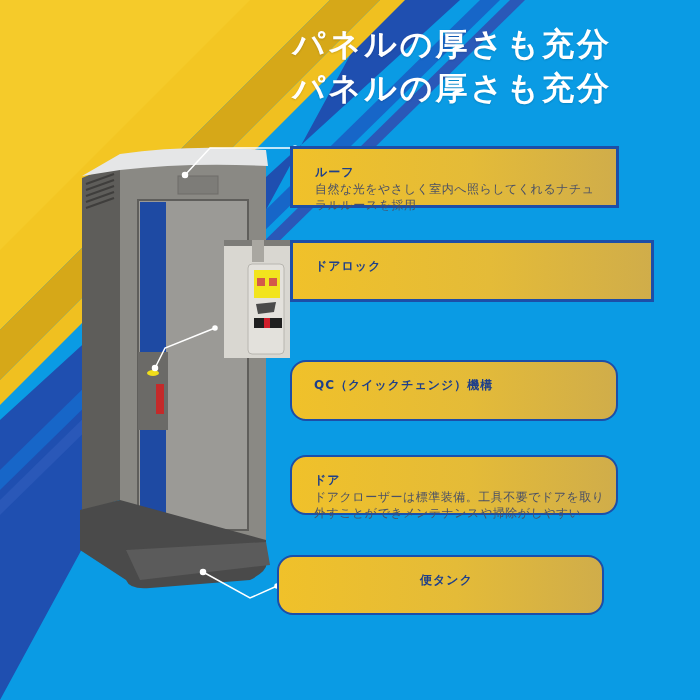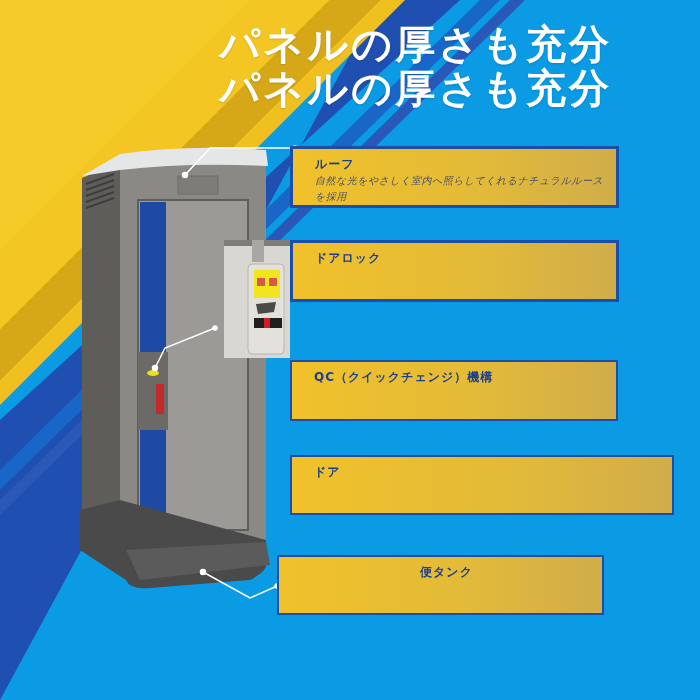--- a/index.html
+++ b/index.html
@@ -4,50 +4,50 @@
 <style>
   * { margin: 0; padding: 0; box-sizing: border-box; }
   html, body { width: 700px; height: 700px; overflow: hidden; }
   body { position: relative; background: #0a9be4; font-family: "DejaVu Sans", sans-serif; }
 
   .bg { position: absolute; inset: 0; overflow: hidden; }
   .bg svg { position: absolute; left: 0; top: 0; }
 
   .headline {
     position: absolute; right: 88px; top: 22px; width: 420px;
-    color: #fff; font-weight: bold; font-size: 40px; line-height: 44px;
+    color: #fff; font-weight: bold; font-size: 32px; line-height: 44px;
     text-align: right; letter-spacing: 3px;
     font-family: "DejaVu Sans", sans-serif;
     text-shadow: 0 1px 2px rgba(0,0,0,0.15);
   }
   .headline div { white-space: nowrap; }
 
   .product { position: absolute; left: 60px; top: 140px; width: 230px; height: 460px; }
   .product svg { width: 100%; height: 100%; }
 
   .inset {
     position: absolute; left: 224px; top: 240px; width: 66px; height: 118px;
     background: #d8d6d0; overflow: hidden;
   }
   .inset svg { width: 100%; height: 100%; }
 
   .callout {
     position: absolute;
     background: linear-gradient(90deg, #f0c12a 0%, #e4bb38 55%, #d0ad4a 100%);
     border: 3px solid #1c4ea8;
-    padding: 6px 10px 4px 22px;
+    padding: 14px 10px 4px 22px;
     color: #3b4a6a;
   }
-  .callout.thin { border-width: 2px; }
+  .callout.thin { border-width: 2px; border-radius: 16px; }
   .callout .title {
     font-size: 12px; font-weight: bold; color: #1e3f8a; line-height: 18px;
     letter-spacing: 1px;
   }
   .callout .desc {
-    font-size: 10px; line-height: 16px; color: #4a5066; letter-spacing: 0.5px; font-style: italic;
+    font-size: 12px; line-height: 16px; color: #4a5066; letter-spacing: 0.5px;
   }
 
   .leaders { position: absolute; inset: 0; pointer-events: none; }
 </style>
 </head>
 <body>
 
 <div class="bg">
   <svg width="700" height="700" viewBox="0 0 700 700">
     <rect x="0" y="0" width="700" height="700" fill="#0a9be4"></rect>
@@ -127,27 +127,28 @@
     <circle cx="203" cy="572" r="2.5"></circle>
     <circle cx="277" cy="586" r="2"></circle>
   </g>
 </svg>
 
 <div class="callout" style="left:290px; top:146px; width:329px; height:62px;">
   <div class="title">ルーフ</div>
   <div class="desc">自然な光をやさしく室内へ照らしてくれるナチュラルルースを採用</div>
 </div>
 
-<div class="callout" style="left:290px; top:240px; width:329px; height:62px;">
+<div class="callout" style="left:290px; top:240px; width:364px; height:62px;">
   <div class="title">ドアロック</div>
 </div>
 
 <div class="callout thin" style="left:290px; top:360px; width:328px; height:61px;">
   <div class="title">QC（クイックチェンジ）機構</div>
 </div>
 
-<div class="callout thin" style="left:290px; top:455px; width:384px; height:60px;">
+<div class="callout thin" style="left:290px; top:455px; width:328px; height:60px;">
   <div class="title">ドア</div>
+  <div class="desc">ドアクローザーは標準装備。工具不要でドアを取り外すことができメンテナンスや掃除がしやすい</div>
 </div>
 
 <div class="callout thin" style="left:277px; top:555px; width:327px; height:60px;text-align:center;">
   <div class="title">便タンク</div>
 </div>
 
 </body></html>

